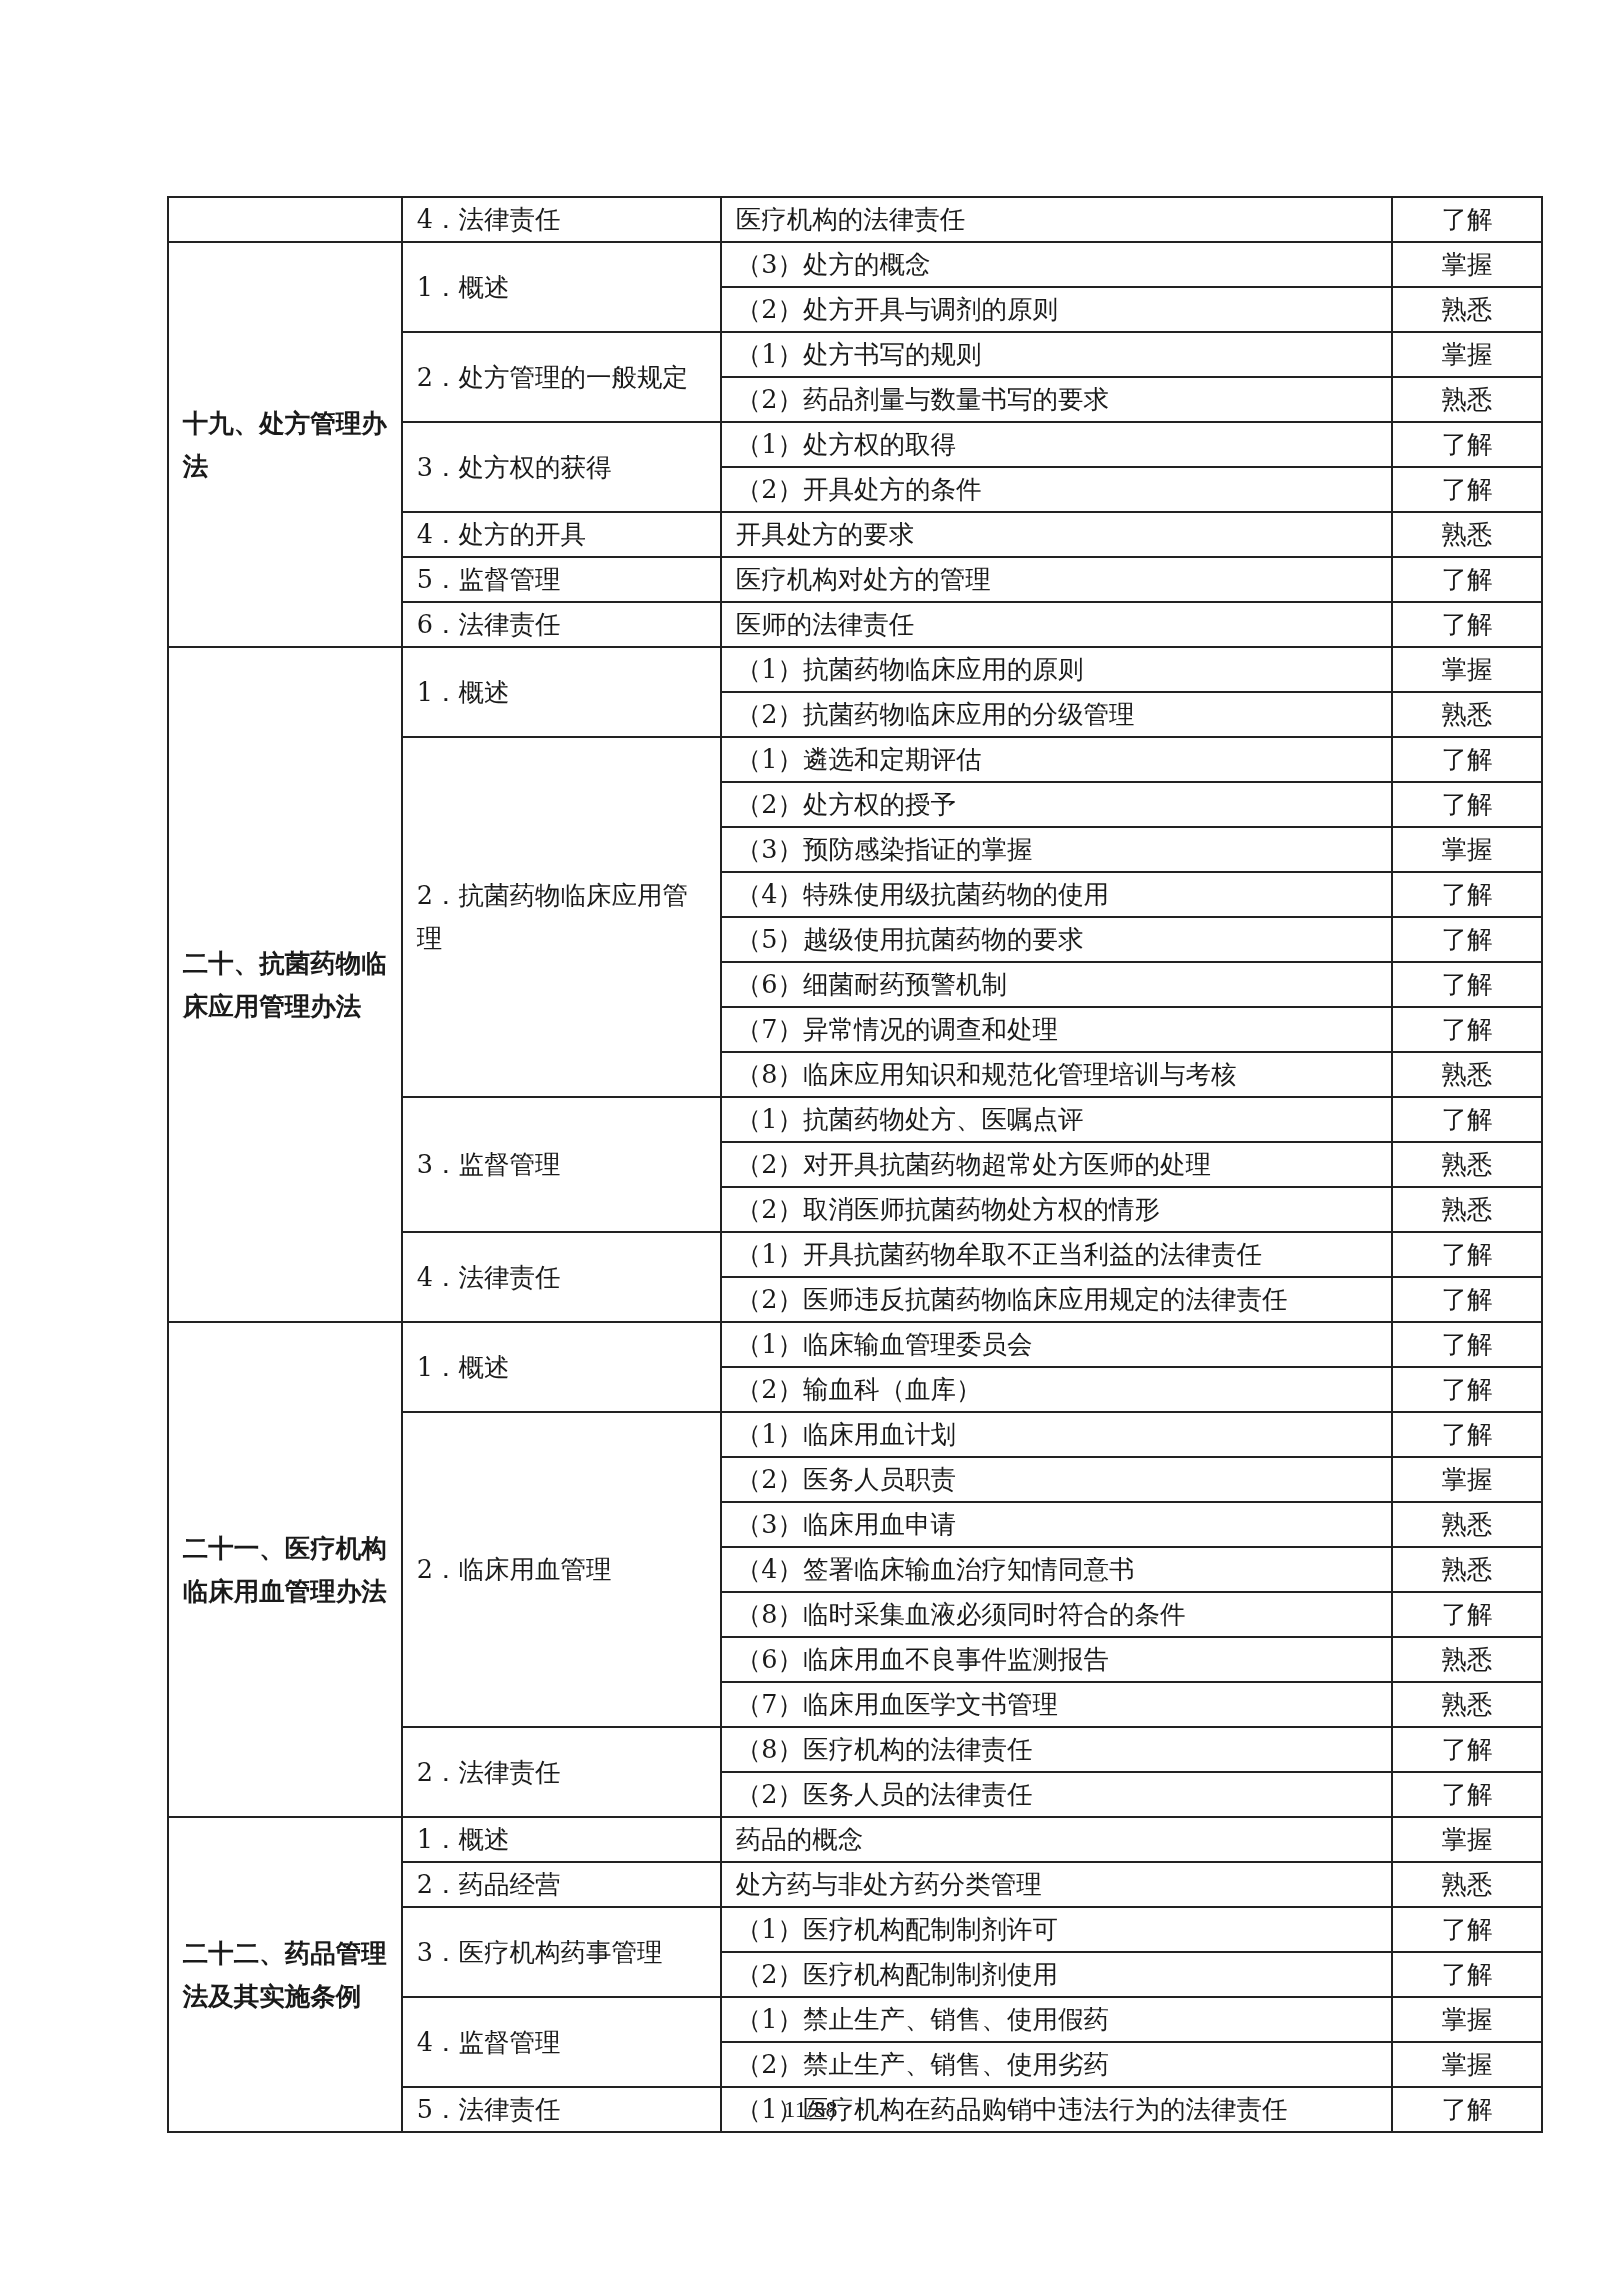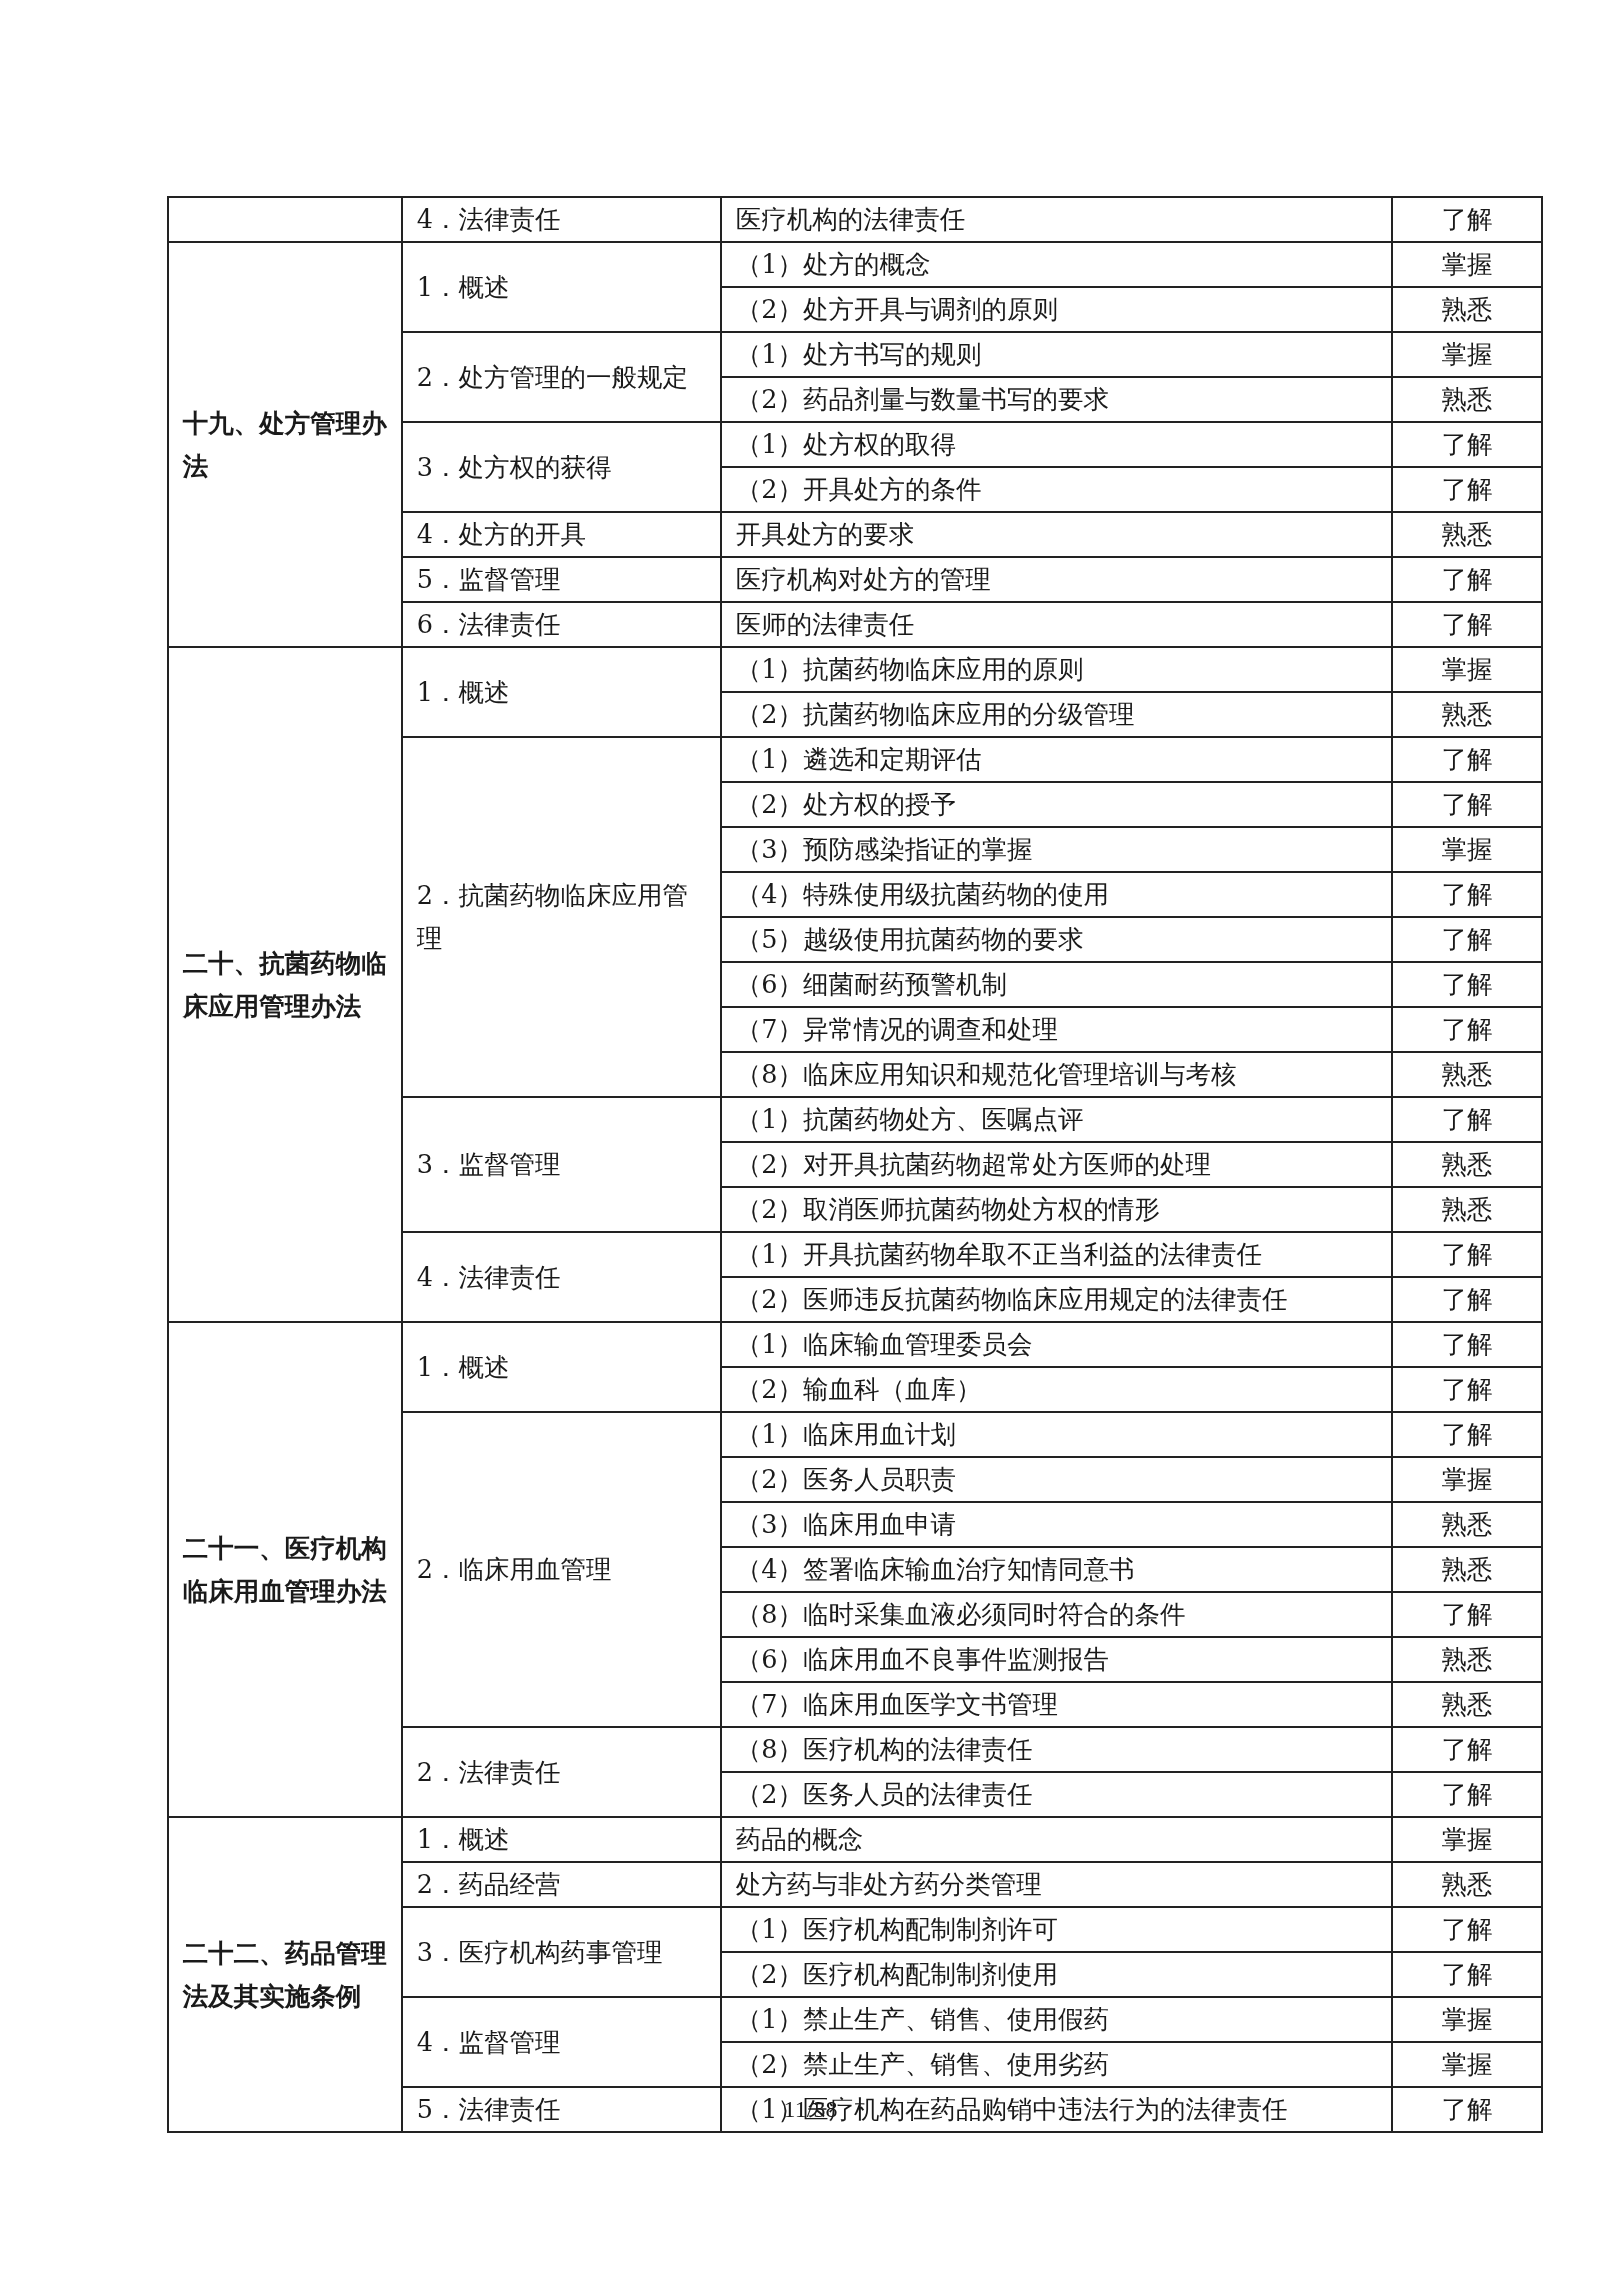--- a/index.html
+++ b/index.html
@@ -29,21 +29,21 @@
     <tr>
       <td></td>
       <td>4．法律责任</td>
       <td>医疗机构的法律责任</td>
       <td class="level">了解</td>
     </tr>
 
     <tr>
       <td class="chapter" rowspan="9">十九、处方管理办法</td>
       <td rowspan="2">1．概述</td>
-      <td>（1）处方的概念</td>
+      <td>（3）处方的概念</td>
       <td class="level">掌握</td>
     </tr>
     <tr>
       <td>（2）处方开具与调剂的原则</td>
       <td class="level">熟悉</td>
     </tr>
     <tr>
       <td rowspan="2">2．处方管理的一般规定</td>
       <td>（1）处方书写的规则</td>
       <td class="level">掌握</td>

